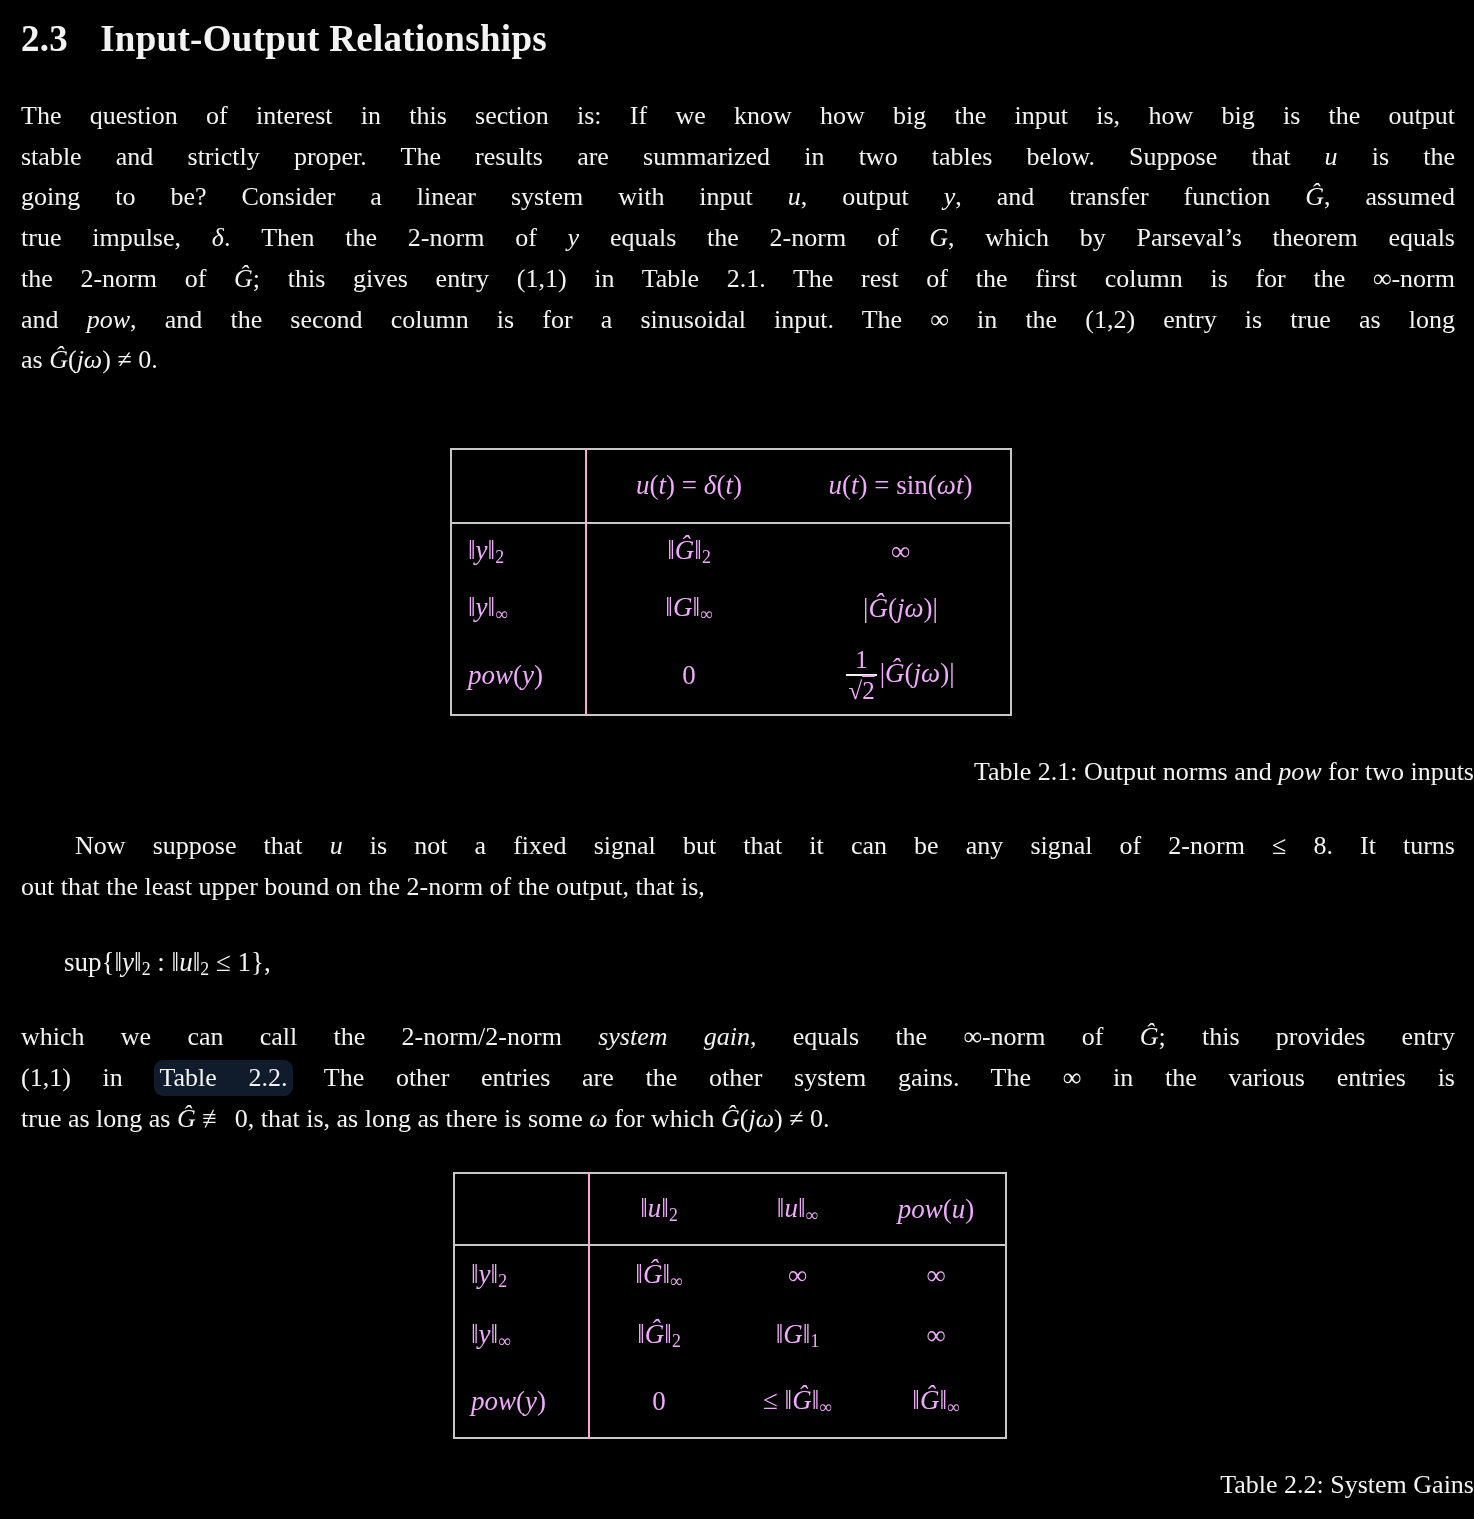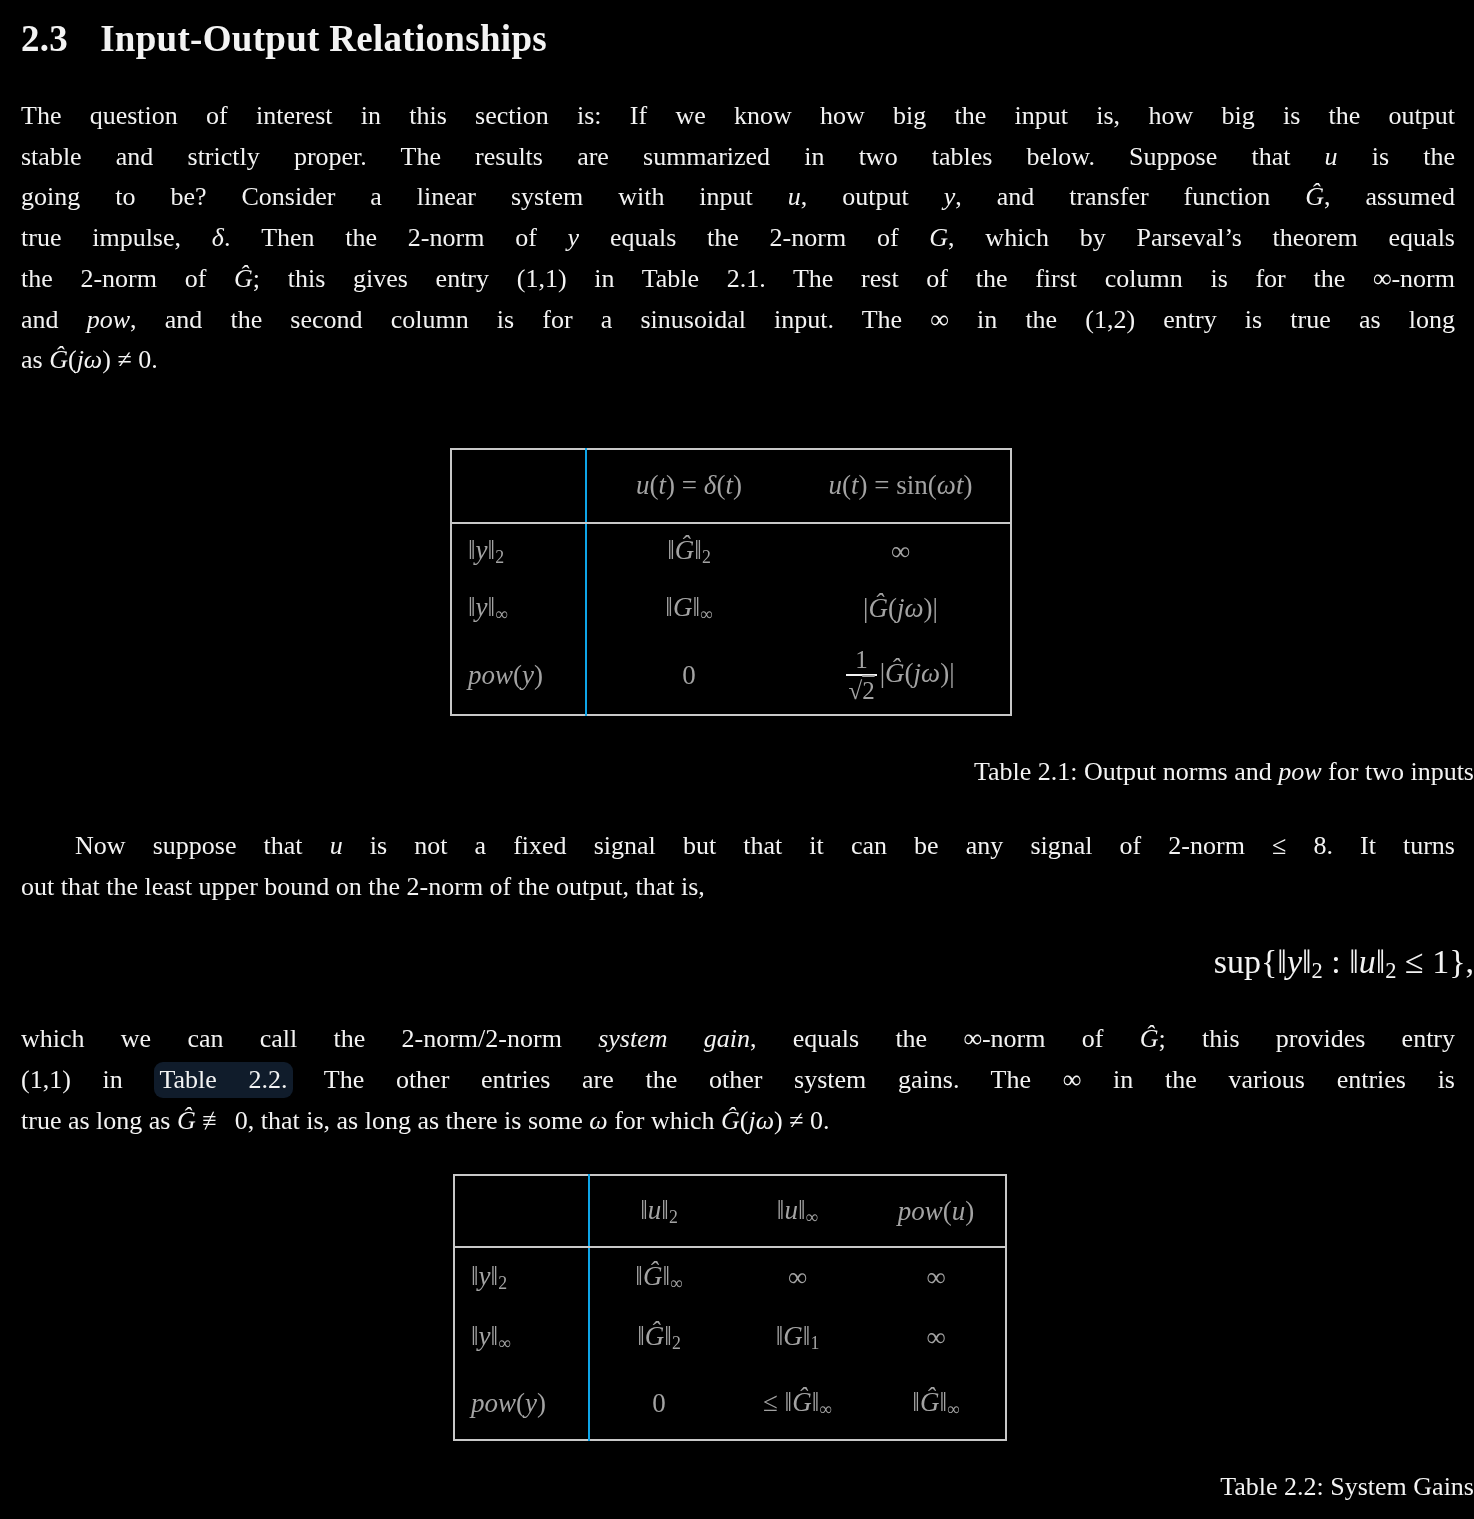--- a/index.html
+++ b/index.html
@@ -35,36 +35,35 @@
   .para1 { margin-top: 34px; }
   .para2 { margin-top: 34px; }
   .para3 { margin-top: 27px; }
   .jline { text-align: justify; text-align-last: justify; }
   .lline { text-align: left; }
   .indent { text-indent: 54px; }
 
   
   .formula {
     margin: 34px 0 0 64px;
-    font-size: 34px;
+    font-size: 27px;
     line-height: 42px;
-    text-align: right;
   }
 
   
   .mtable {
     border-collapse: collapse;
     table-layout: fixed;
     border: 2px solid #c8c8c8;
     font-size: 27px;
-    color: #a3a3a3;
+    color: #f0abfc;
   }
   .mtable td { vertical-align: middle; }
   .mtable td.c0 {
-    border-right: 2px solid #0ea5e9;
+    border-right: 2px solid #f9a8d4;
     padding-left: 16px;
     text-align: left;
   }
   .mtable td.cv { text-align: center; }
   .mtable tr.hrow td { border-bottom: 2px solid #c8c8c8; }
 
   .t1 { margin: 67px 0 0 450px; width: 560px; }
   .t1 tr.hrow td { height: 74px; }
   .t1 tr:nth-child(2) td { height: 57px; }
   .t1 tr:nth-child(3) td { height: 57px; }

